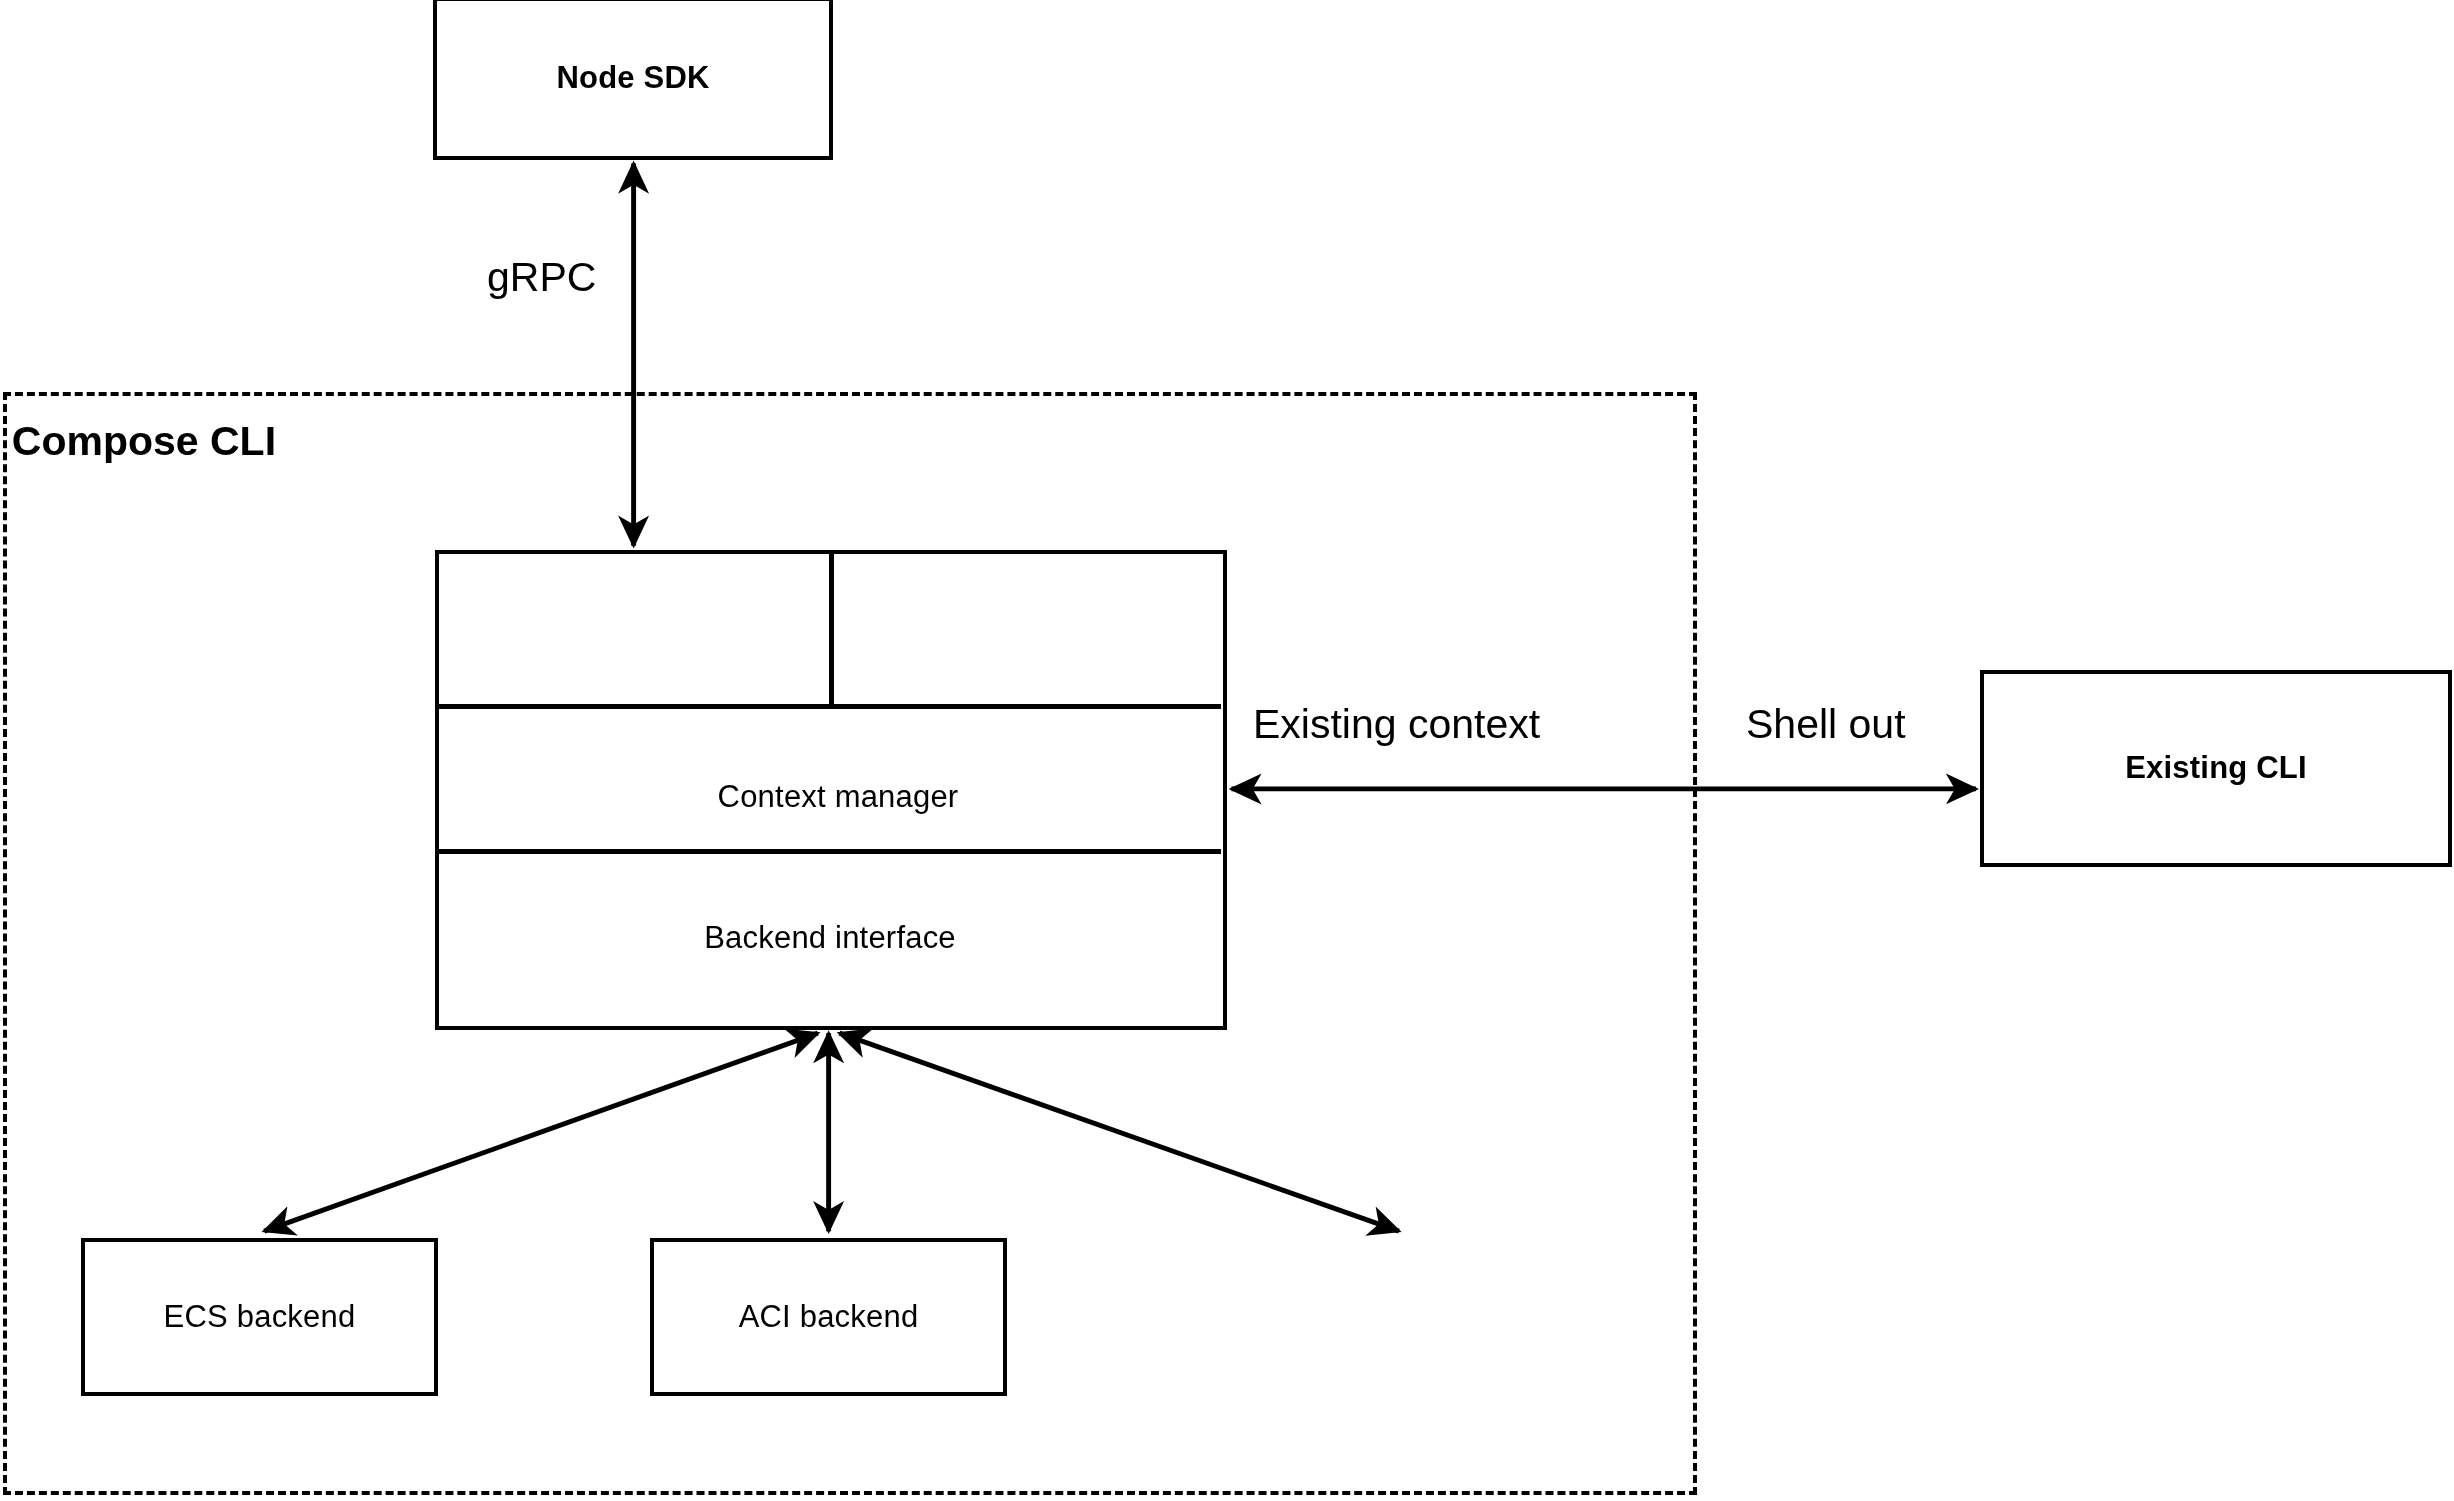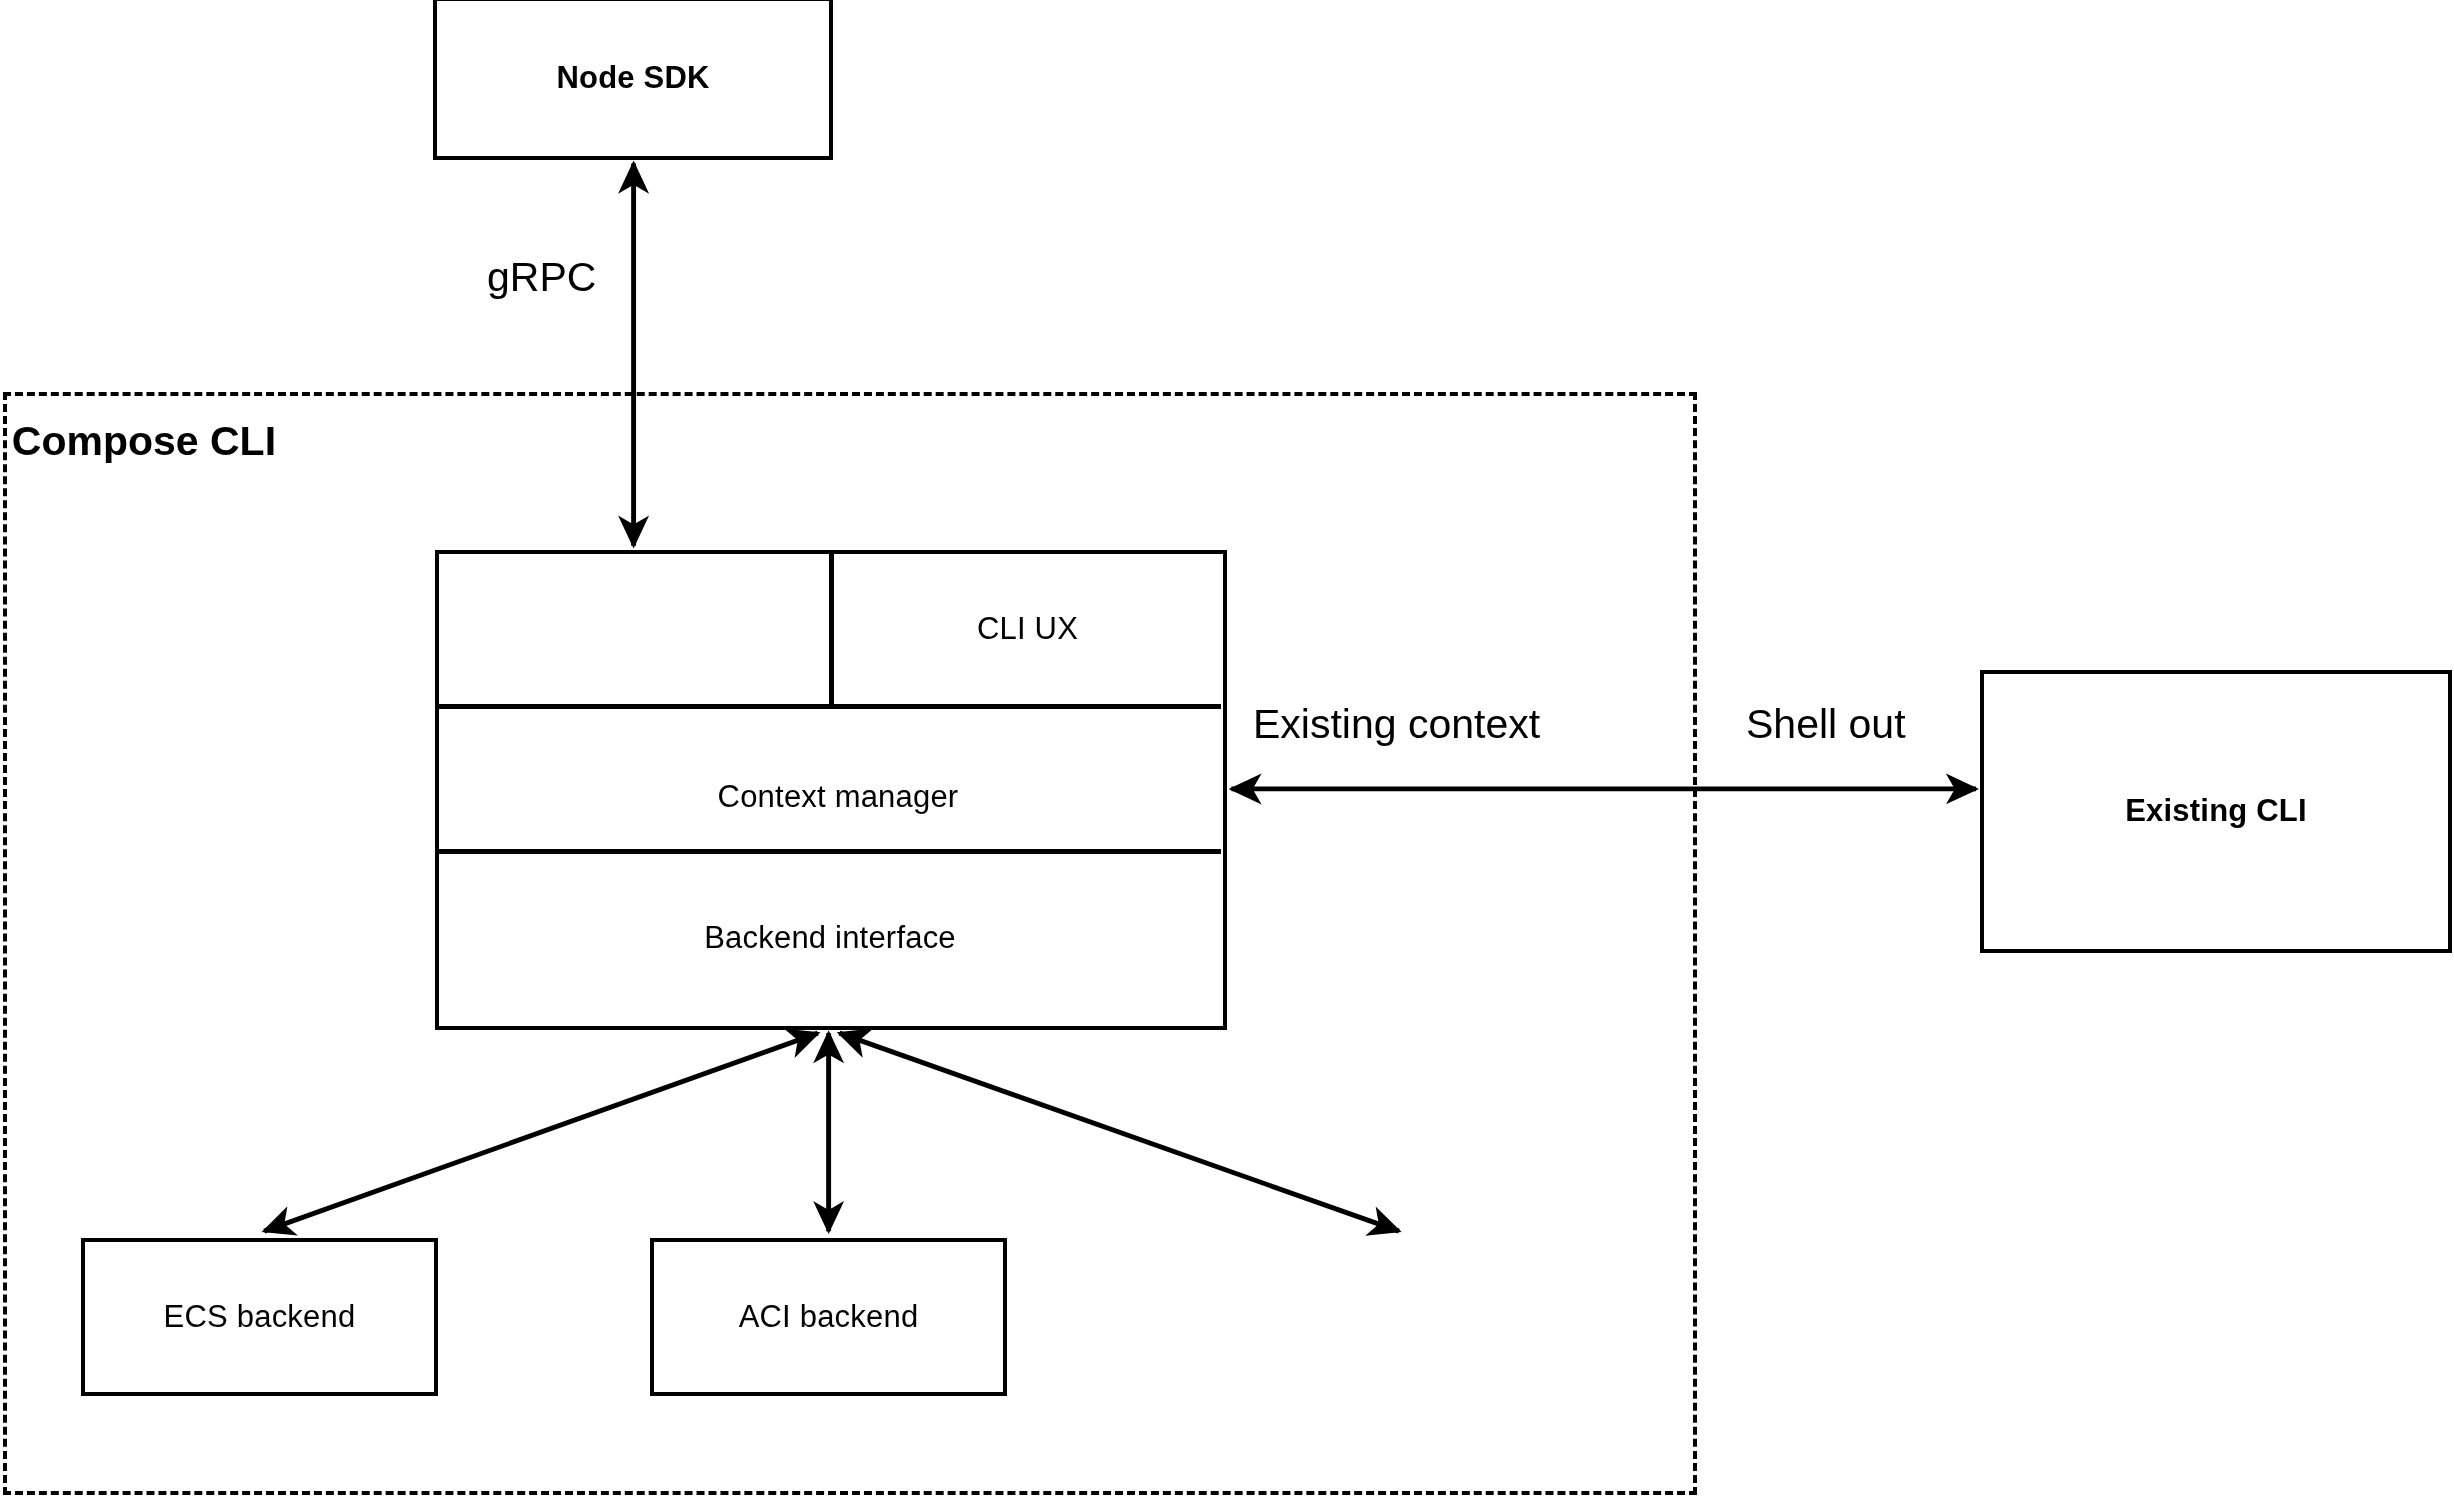--- a/index.html
+++ b/index.html
@@ -87,30 +87,27 @@
 
 <div id="stage">
 
   <div class="group-box" style="left:3px; top:392px; width:1694px; height:1103px;"></div>
   <div class="group-title" style="left:11.8px; top:418px;">Compose CLI</div>
 
   <div class="box" style="left:433px; top:-3px; width:400px; height:163px;">
     <span class="box-label bold-label">Node SDK</span>
   </div>
 
-  <div class="box" style="left:1980px; top:670px; width:472px; height:283px;align-items:center;">
+  <div class="box" style="left:1980px; top:670px; width:472px; height:197px;align-items:center;">
     <span class="box-label bold-label">Existing CLI</span>
   </div>
 
   <div class="stack" style="left:435px; top:550px; width:792px; height:480px;">
 
 
-    <div class="stack-row" style="left:395px; top:0px; width:387px; height:150px;">
-      <span class="box-label">CLI UX</span>
-    </div>
 
     <div class="stack-divider-v" style="left:390px; top:0px; width:4.9px; height:150px;"></div>
 
     <div class="stack-divider-h" style="left:0px; top:150px; width:782px; height:4.9px;"></div>
 
     <div class="stack-row" style="left:0px; top:155px; width:782px; height:176px;padding-left:16px;">
       <span class="box-label">Context manager</span>
     </div>
 
     <div class="stack-divider-h" style="left:0px; top:295px; width:782px; height:4.9px;"></div>

